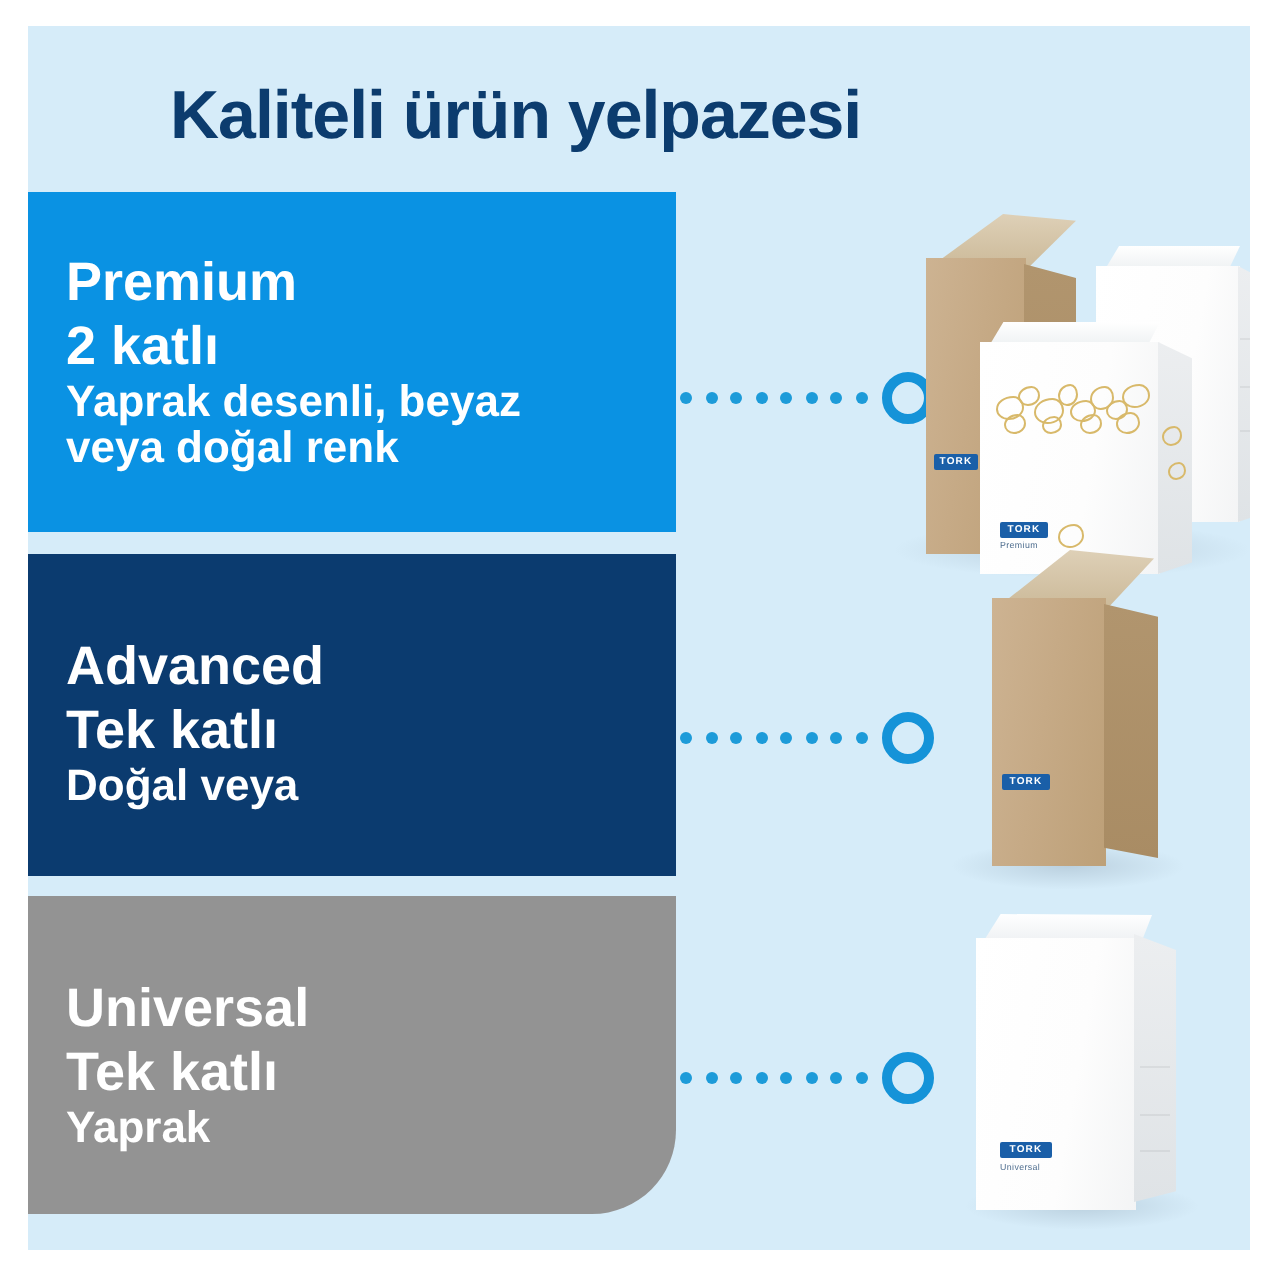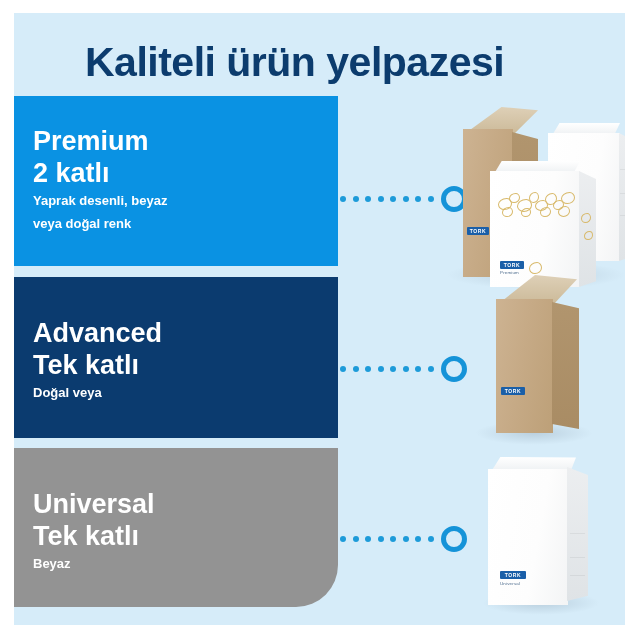--- a/index.html
+++ b/index.html
@@ -21,21 +21,21 @@
     top: 13px;
     width: 611px;
     height: 612px;
     background: #d6ecf9;
     overflow: hidden;
   }
   #page-title {
     position: absolute;
     left: 71px;
     top: 26px;
-    font-size: 41px;
+    font-size: 34px;
     font-weight: bold;
     color: #0c3c6e;
     letter-spacing: -0.5px;
     white-space: nowrap;
   }
 
   
   .panel {
     position: absolute;
     left: 0px;
@@ -44,21 +44,21 @@
     padding-left: 19px;
     color: #ffffff;
   }
   .panel .head {
     font-size: 27px;
     font-weight: bold;
     line-height: 32px;
     white-space: pre-line;
   }
   .panel .sub {
-    font-size: 13px;
+    font-size: 22px;
     font-weight: bold;
     line-height: 23px;
     white-space: pre-line;
   }
   #panel-premium {
     top: 83px;
     height: 170px;
     background: #0a92e3;
     padding-top: 29px;
   }
@@ -272,21 +272,21 @@
         <div class="front kraft-front" style="left:19px; top:24px; width:57px; height:134px;"></div>
         <div class="side kraft-side" style="left:75px; top:27px; width:27px; height:127px;
              clip-path: polygon(0% 0%, 100% 5%, 100% 100%, 0% 96%);"></div>
         <div class="logo" style="left:24px; top:112px; width:24px;">TORK</div>
       </div>
     </div>
 
     <div class="panel" id="panel-universal">
       <div class="head">Universal
 Tek katlı</div>
-      <div class="sub">Beyaz</div>
+      <div class="sub">Yaprak</div>
     </div>
 
     <div class="connector" id="conn-universal">
       <div class="dots">
         <i></i>
         <i></i>
         <i></i>
         <i></i>
         <i></i>
         <i></i>

